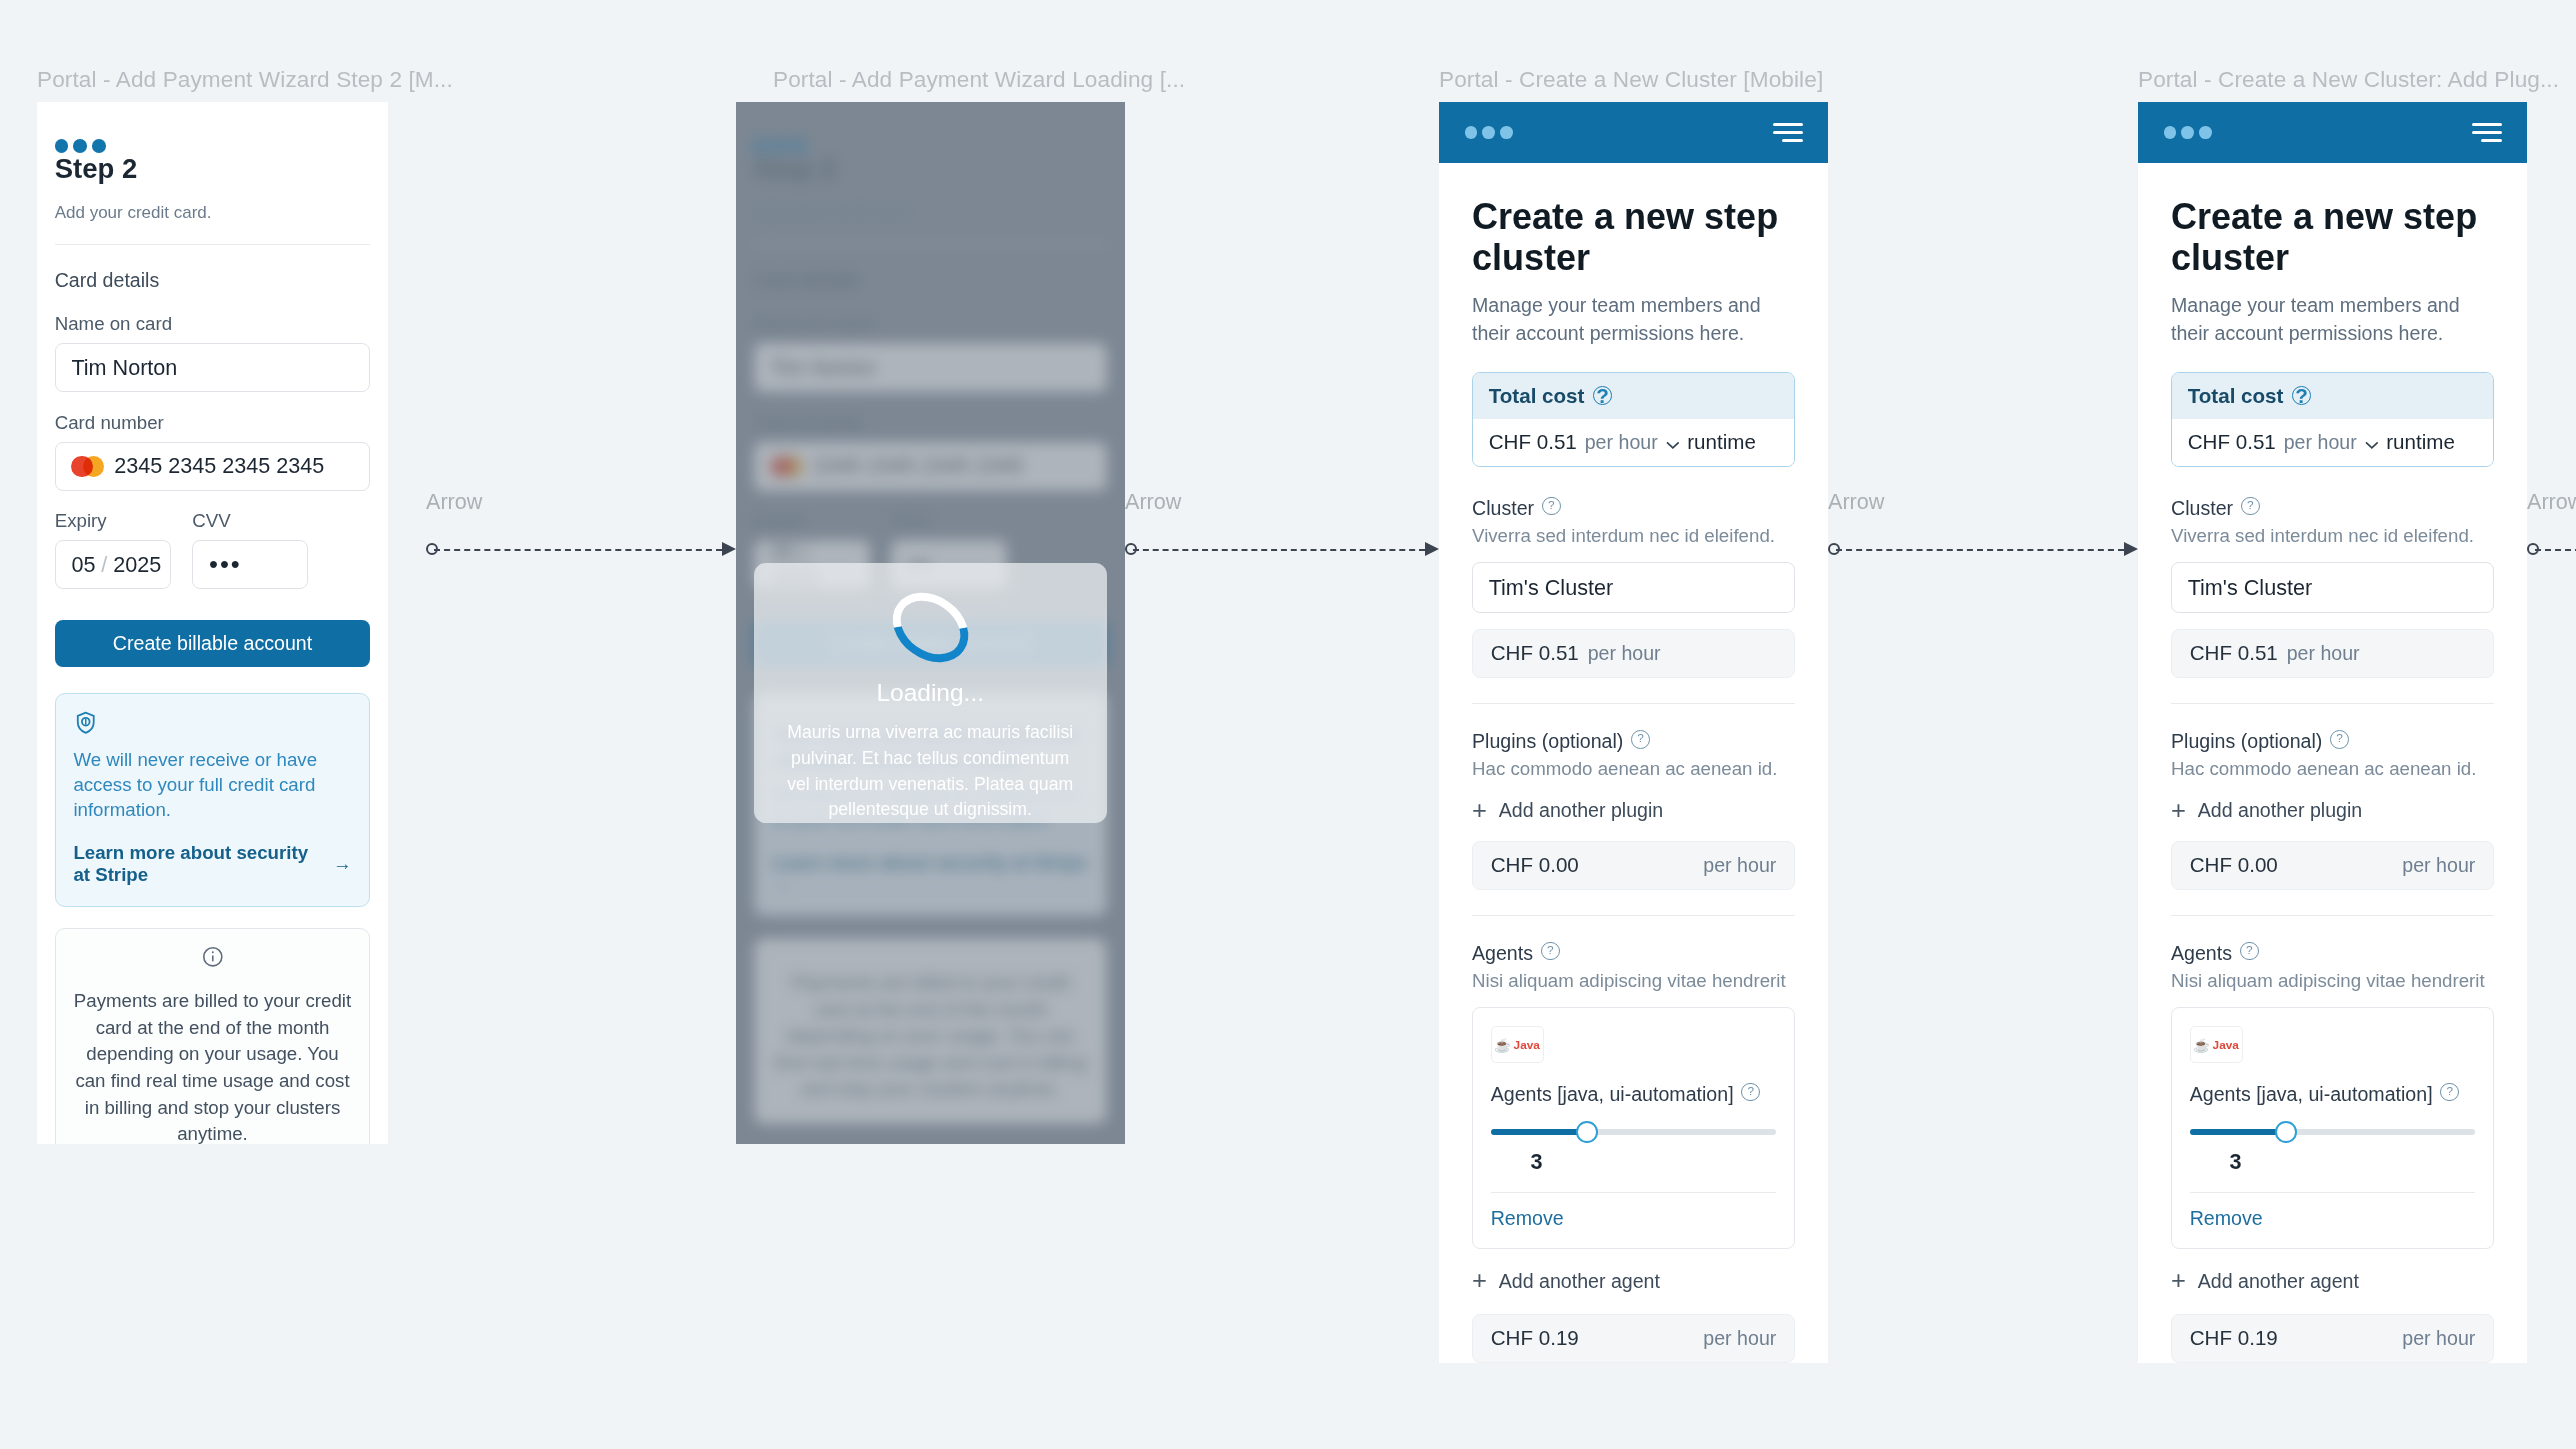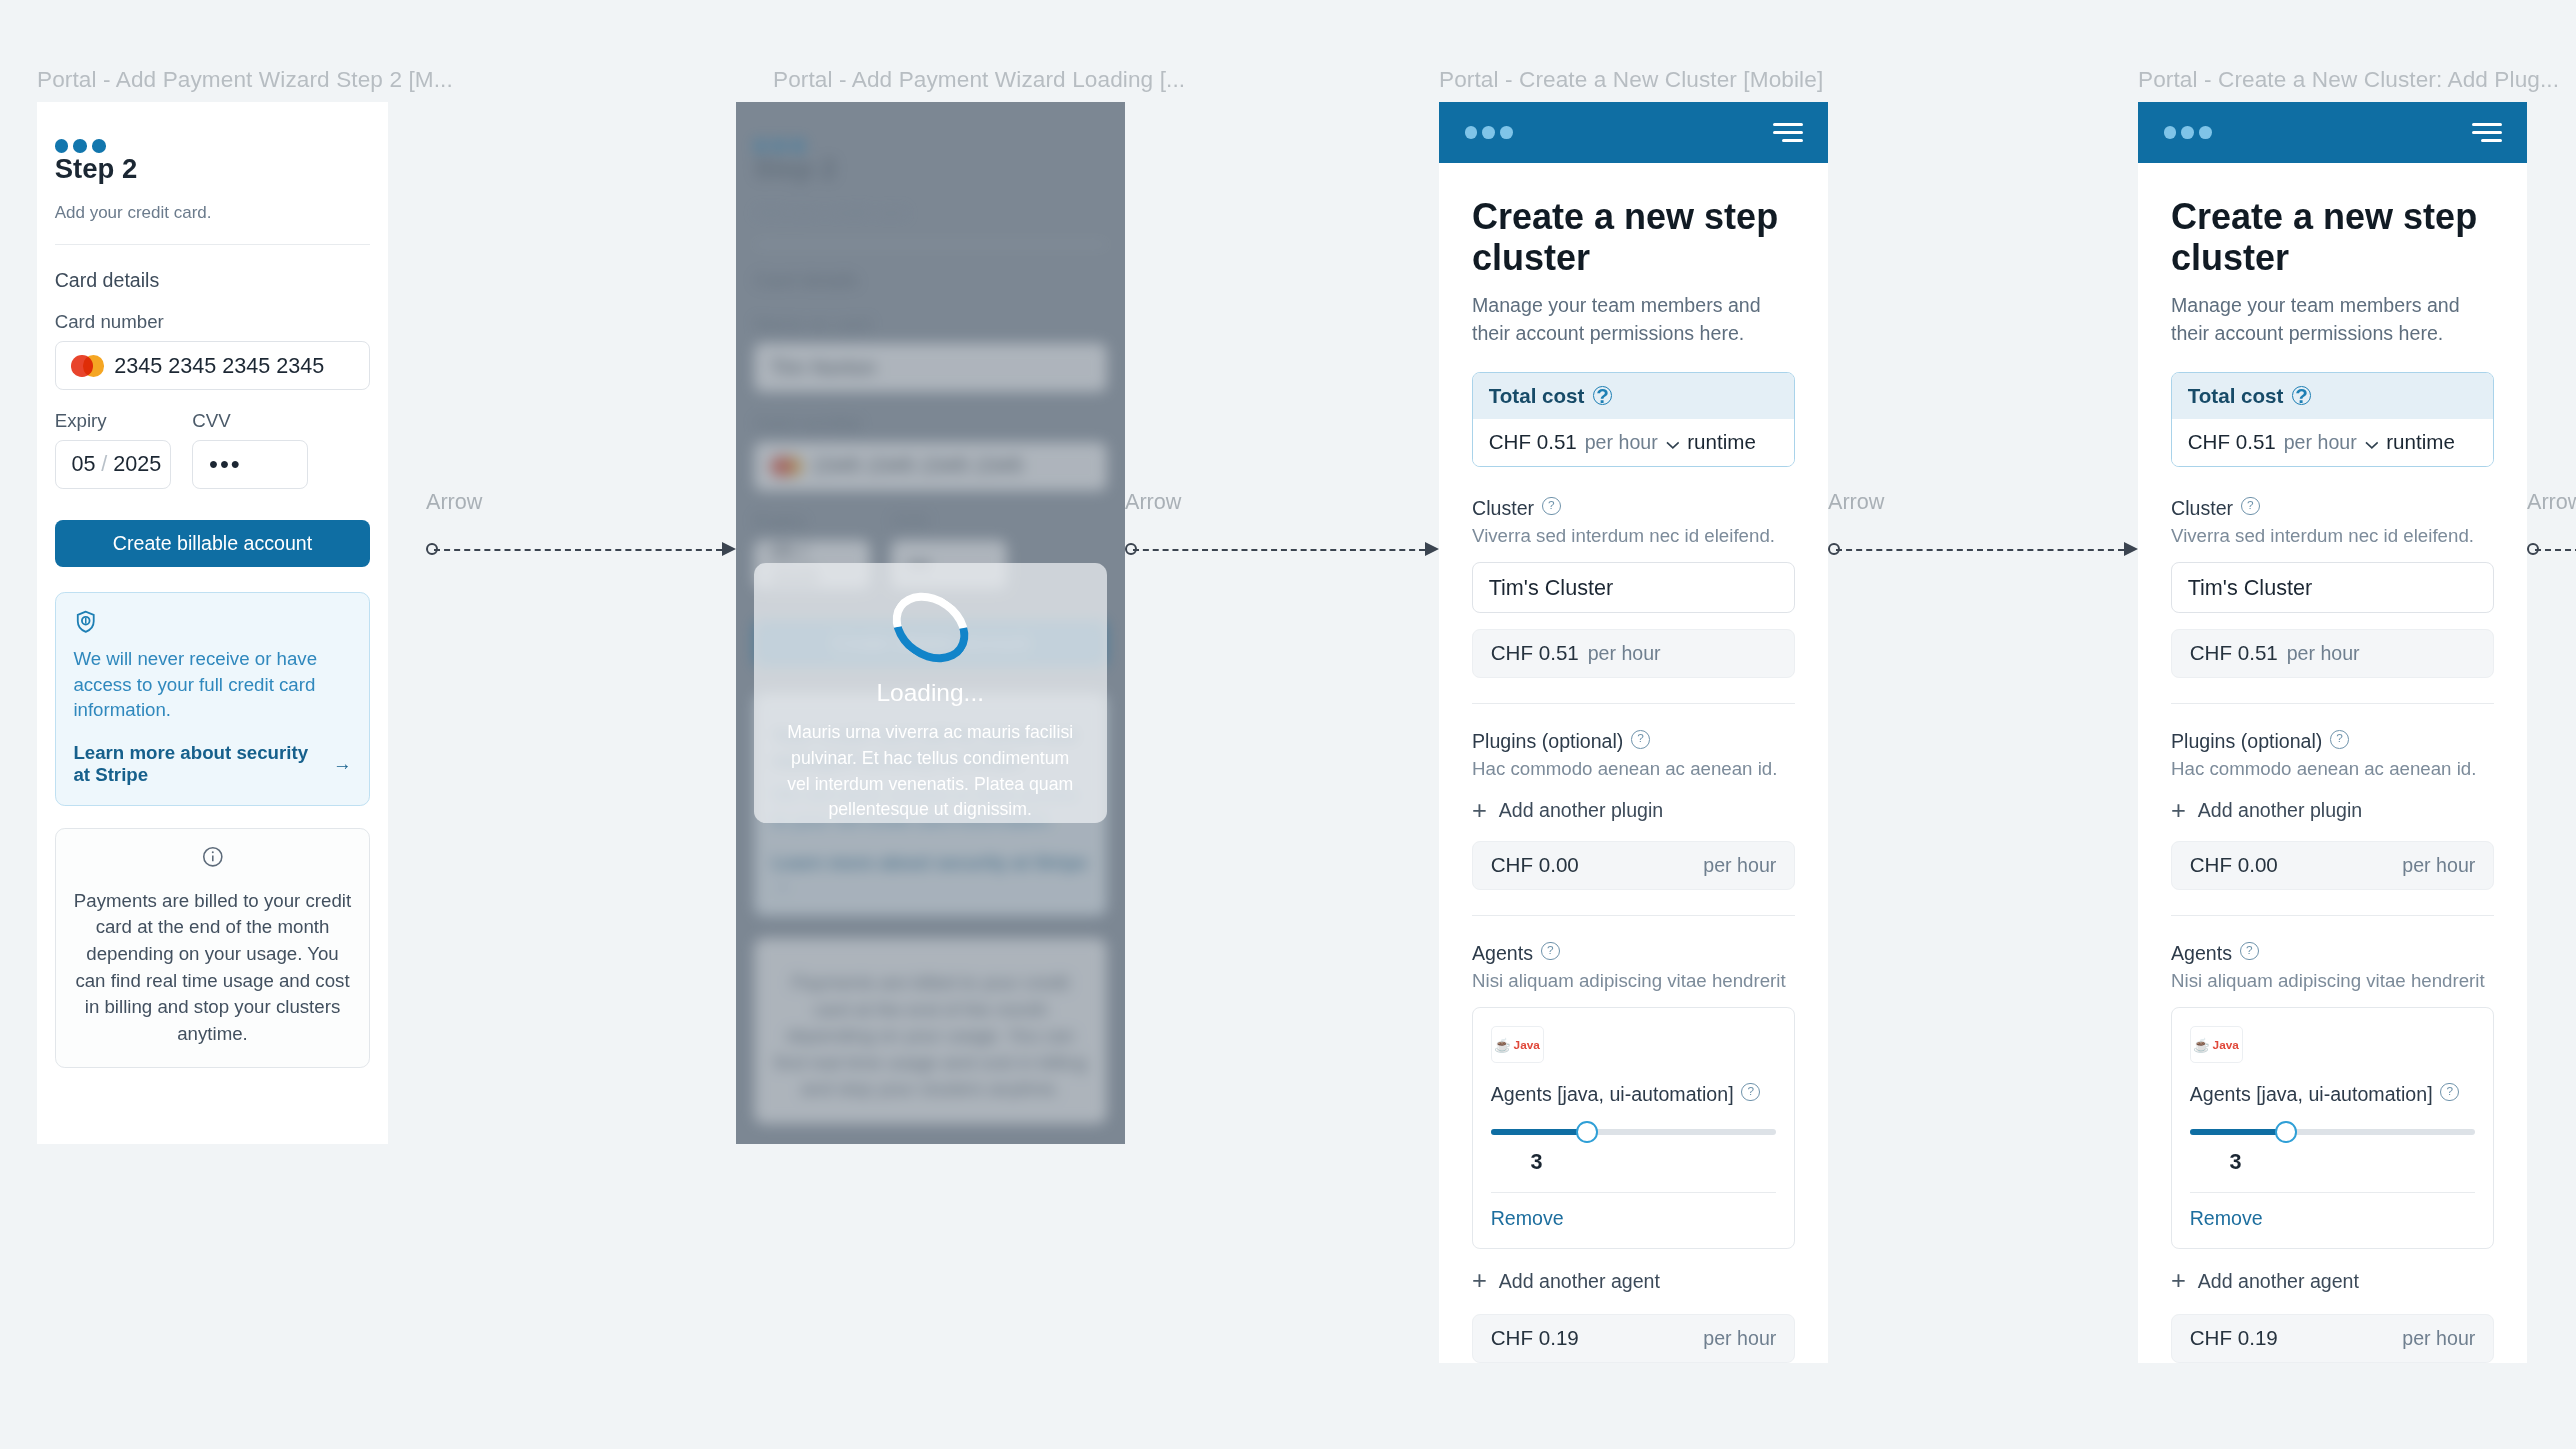--- a/index.html
+++ b/index.html
@@ -161,20 +161,26 @@
         <i></i>
         <i></i>
         <i></i>
       </div>
     <div class="h-step">Step 2</div>
     <div class="sub-step">Add your credit card.</div>
     <div class="divider" style="margin:21.6px 0 23.6px 0;"></div>
 
     <div class="lbl-dark">Card details</div>
 
+    <div style="margin-top:21.6px;">
+      <div class="lbl">Name on card</div>
+      <div class="field">
+        <span>Tim Norton</span>
+      </div>
+    </div>
 
     <div style="margin-top:19.6px;">
       <div class="lbl">Card number</div>
       <div class="field">
         <span class="mc-icon">
             <i class="r"></i>
             <i class="y"></i>
           </span>
         <span>2345 2345 2345 2345</span>
       </div>

